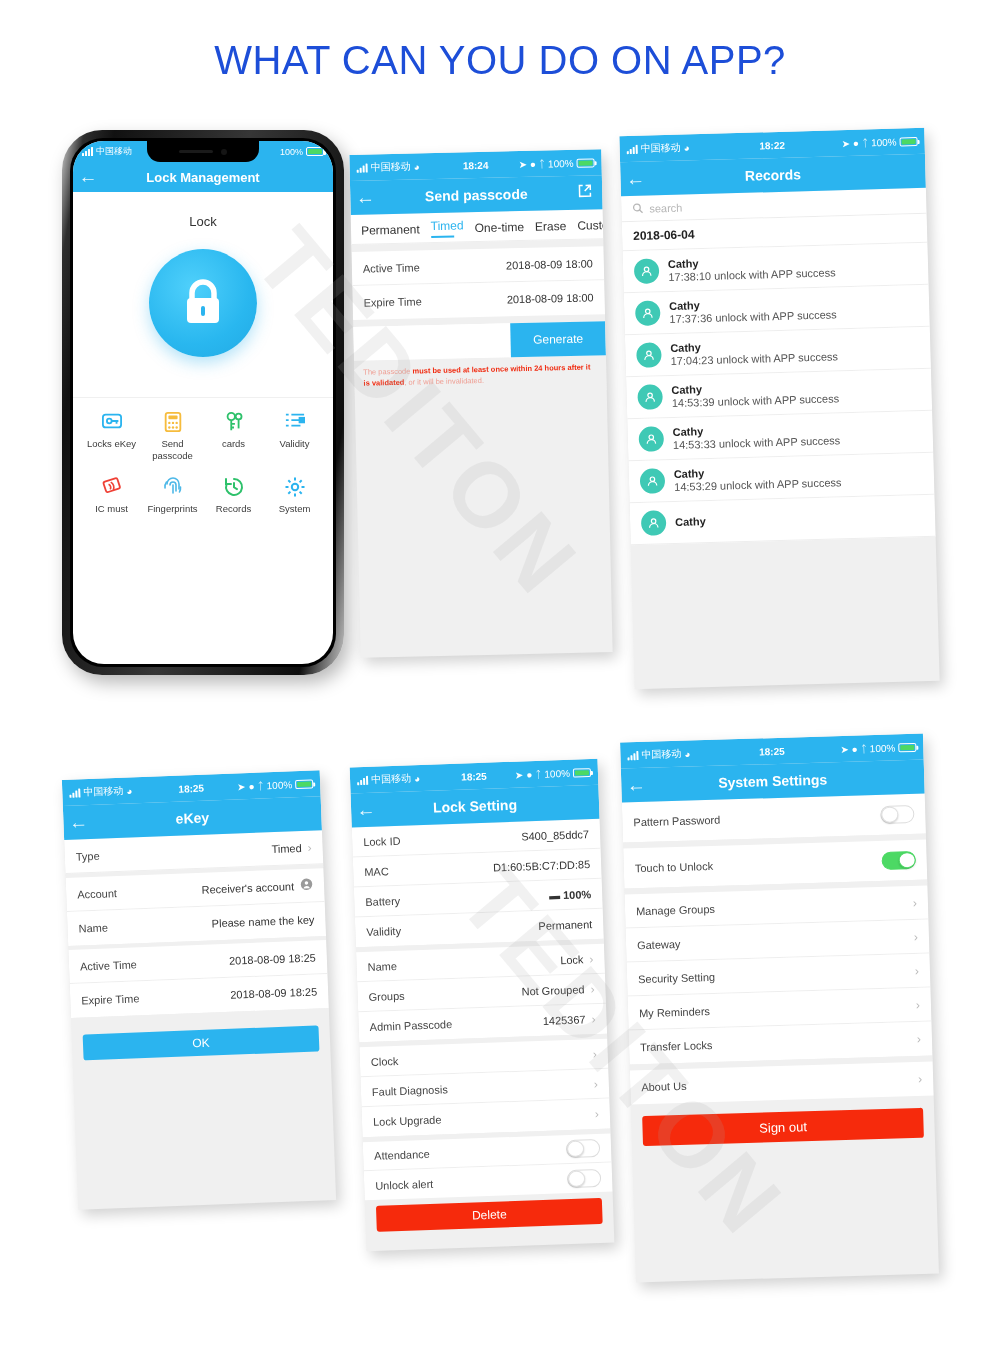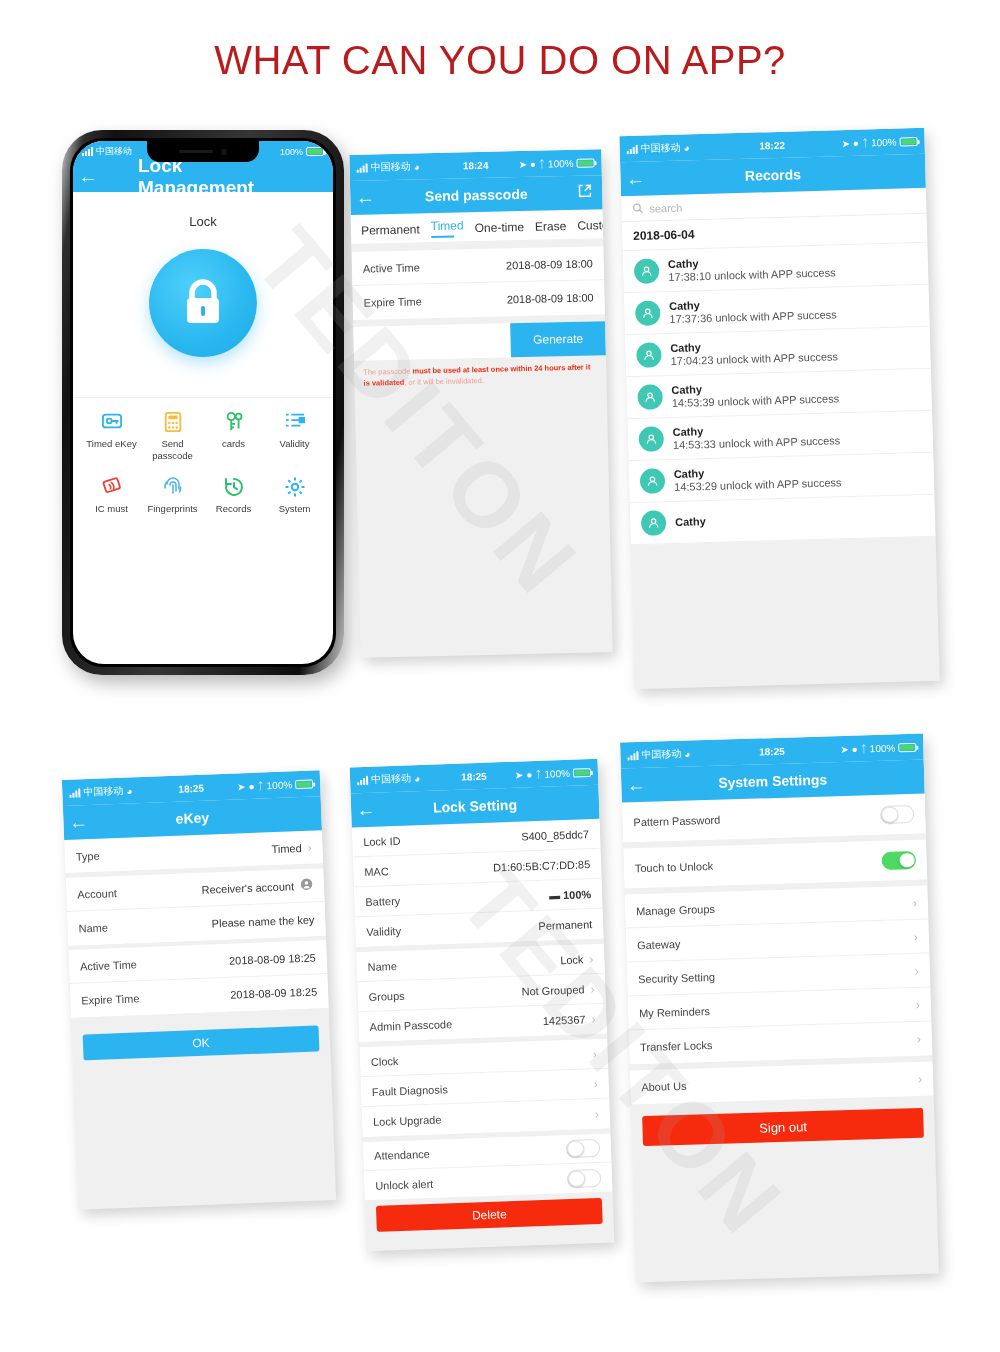--- a/index.html
+++ b/index.html
@@ -5,21 +5,21 @@
   * { box-sizing: border-box; margin: 0; padding: 0; }
   body {
     width: 1000px; height: 1352px;
     background: #ffffff;
     font-family: "Liberation Sans", sans-serif;
     position: relative;
     overflow: hidden;
   }
   .page-title {
     text-align: center;
-    color: #b91c1c;
+    color: #1d4ed8;
     font-size: 40px;
     font-weight: 400;
     letter-spacing: 0.5px;
     padding-top: 38px;
   }
 
   
   .watermark {
     position: absolute;
     color: rgba(170,170,170,0.16);
@@ -225,40 +225,40 @@
         </span>
         <span class="sb-right">
           <span>100%</span>
           <span class="batt">
               <i></i>
             </span>
         </span>
       </div>
       <div class="d-nav">
         <div class="nav-back">←</div>
-        <div class="nav-title" style="font-size:19px">Lock Management</div>
+        <div class="nav-title" style="font-size:13px">Lock Management</div>
       </div>
       <div class="lock-title">Lock</div>
       <div class="lock-circle">
         <svg width="48" height="52" viewBox="0 0 48 52">
           <path d="M13 22 v-6 a11 11 0 0 1 22 0 v6" fill="none" stroke="#fff" stroke-width="5.5" stroke-linecap="round"></path>
           <rect x="8" y="21" width="32" height="25" rx="4" fill="#fff"></rect>
           <rect x="22" y="29" width="4" height="10" rx="2" fill="#2bb4ef"></rect>
         </svg>
       </div>
       <div class="icons-grid">
         <div class="icon-cell">
           <span class="gl">
             <svg width="22" height="20" viewBox="0 0 24 22">
                 <rect x="2" y="4" width="20" height="14" rx="3" fill="none" stroke="#2bb4ef" stroke-width="2"></rect>
                 <circle cx="9" cy="11" r="2.6" fill="none" stroke="#2bb4ef" stroke-width="2"></circle>
                 <path d="M11.5 11 H19 M17 11 v3" stroke="#2bb4ef" stroke-width="2" fill="none"></path>
               </svg>
           </span>
-          <span>Timed eKey</span>
+          <span>Locks eKey</span>
         </div>
         <div class="icon-cell">
           <span class="gl">
             <svg width="20" height="22" viewBox="0 0 20 24">
                 <rect x="2" y="2" width="16" height="20" rx="2.5" fill="none" stroke="#f6bc3d" stroke-width="2"></rect>
                 <rect x="5" y="5" width="10" height="4" rx="1" fill="#f6bc3d"></rect>
                 <circle cx="6" cy="13" r="1.3" fill="#f6bc3d"></circle>
                 <circle cx="10" cy="13" r="1.3" fill="#f6bc3d"></circle>
                 <circle cx="14" cy="13" r="1.3" fill="#f6bc3d"></circle>
                 <circle cx="6" cy="18" r="1.3" fill="#f6bc3d"></circle>

